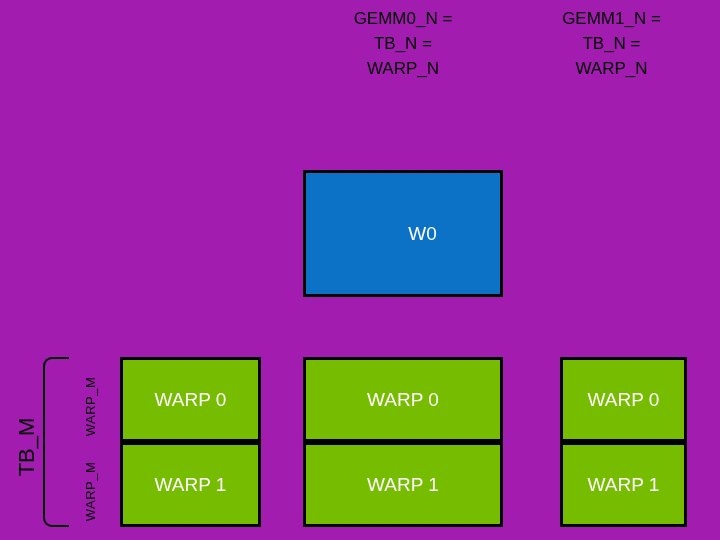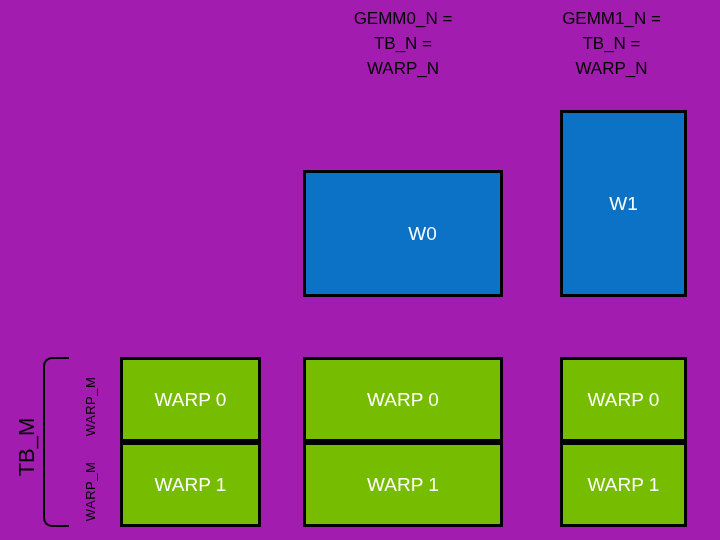--- a/index.html
+++ b/index.html
@@ -107,23 +107,20 @@
 WARP_N</div>
 
   <div class="col-header" id="hdr-gemm1">GEMM1_N =
 TB_N =
 WARP_N</div>
 
   <div class="box blue" id="box-w0">
     <span>W0</span>
   </div>
 
-  <div class="box blue" id="box-w1">
-    <span>W1</span>
-  </div>
 
   <div id="tbm-bracket"></div>
 
   <div class="vlabel" id="lbl-tbm">TB_M</div>
 
   <div class="vlabel lbl-warpm" id="lbl-warpm-0">WARP_M</div>
 
   <div class="vlabel lbl-warpm" id="lbl-warpm-1">WARP_M</div>
 
   <div class="box green" id="green-a0">

